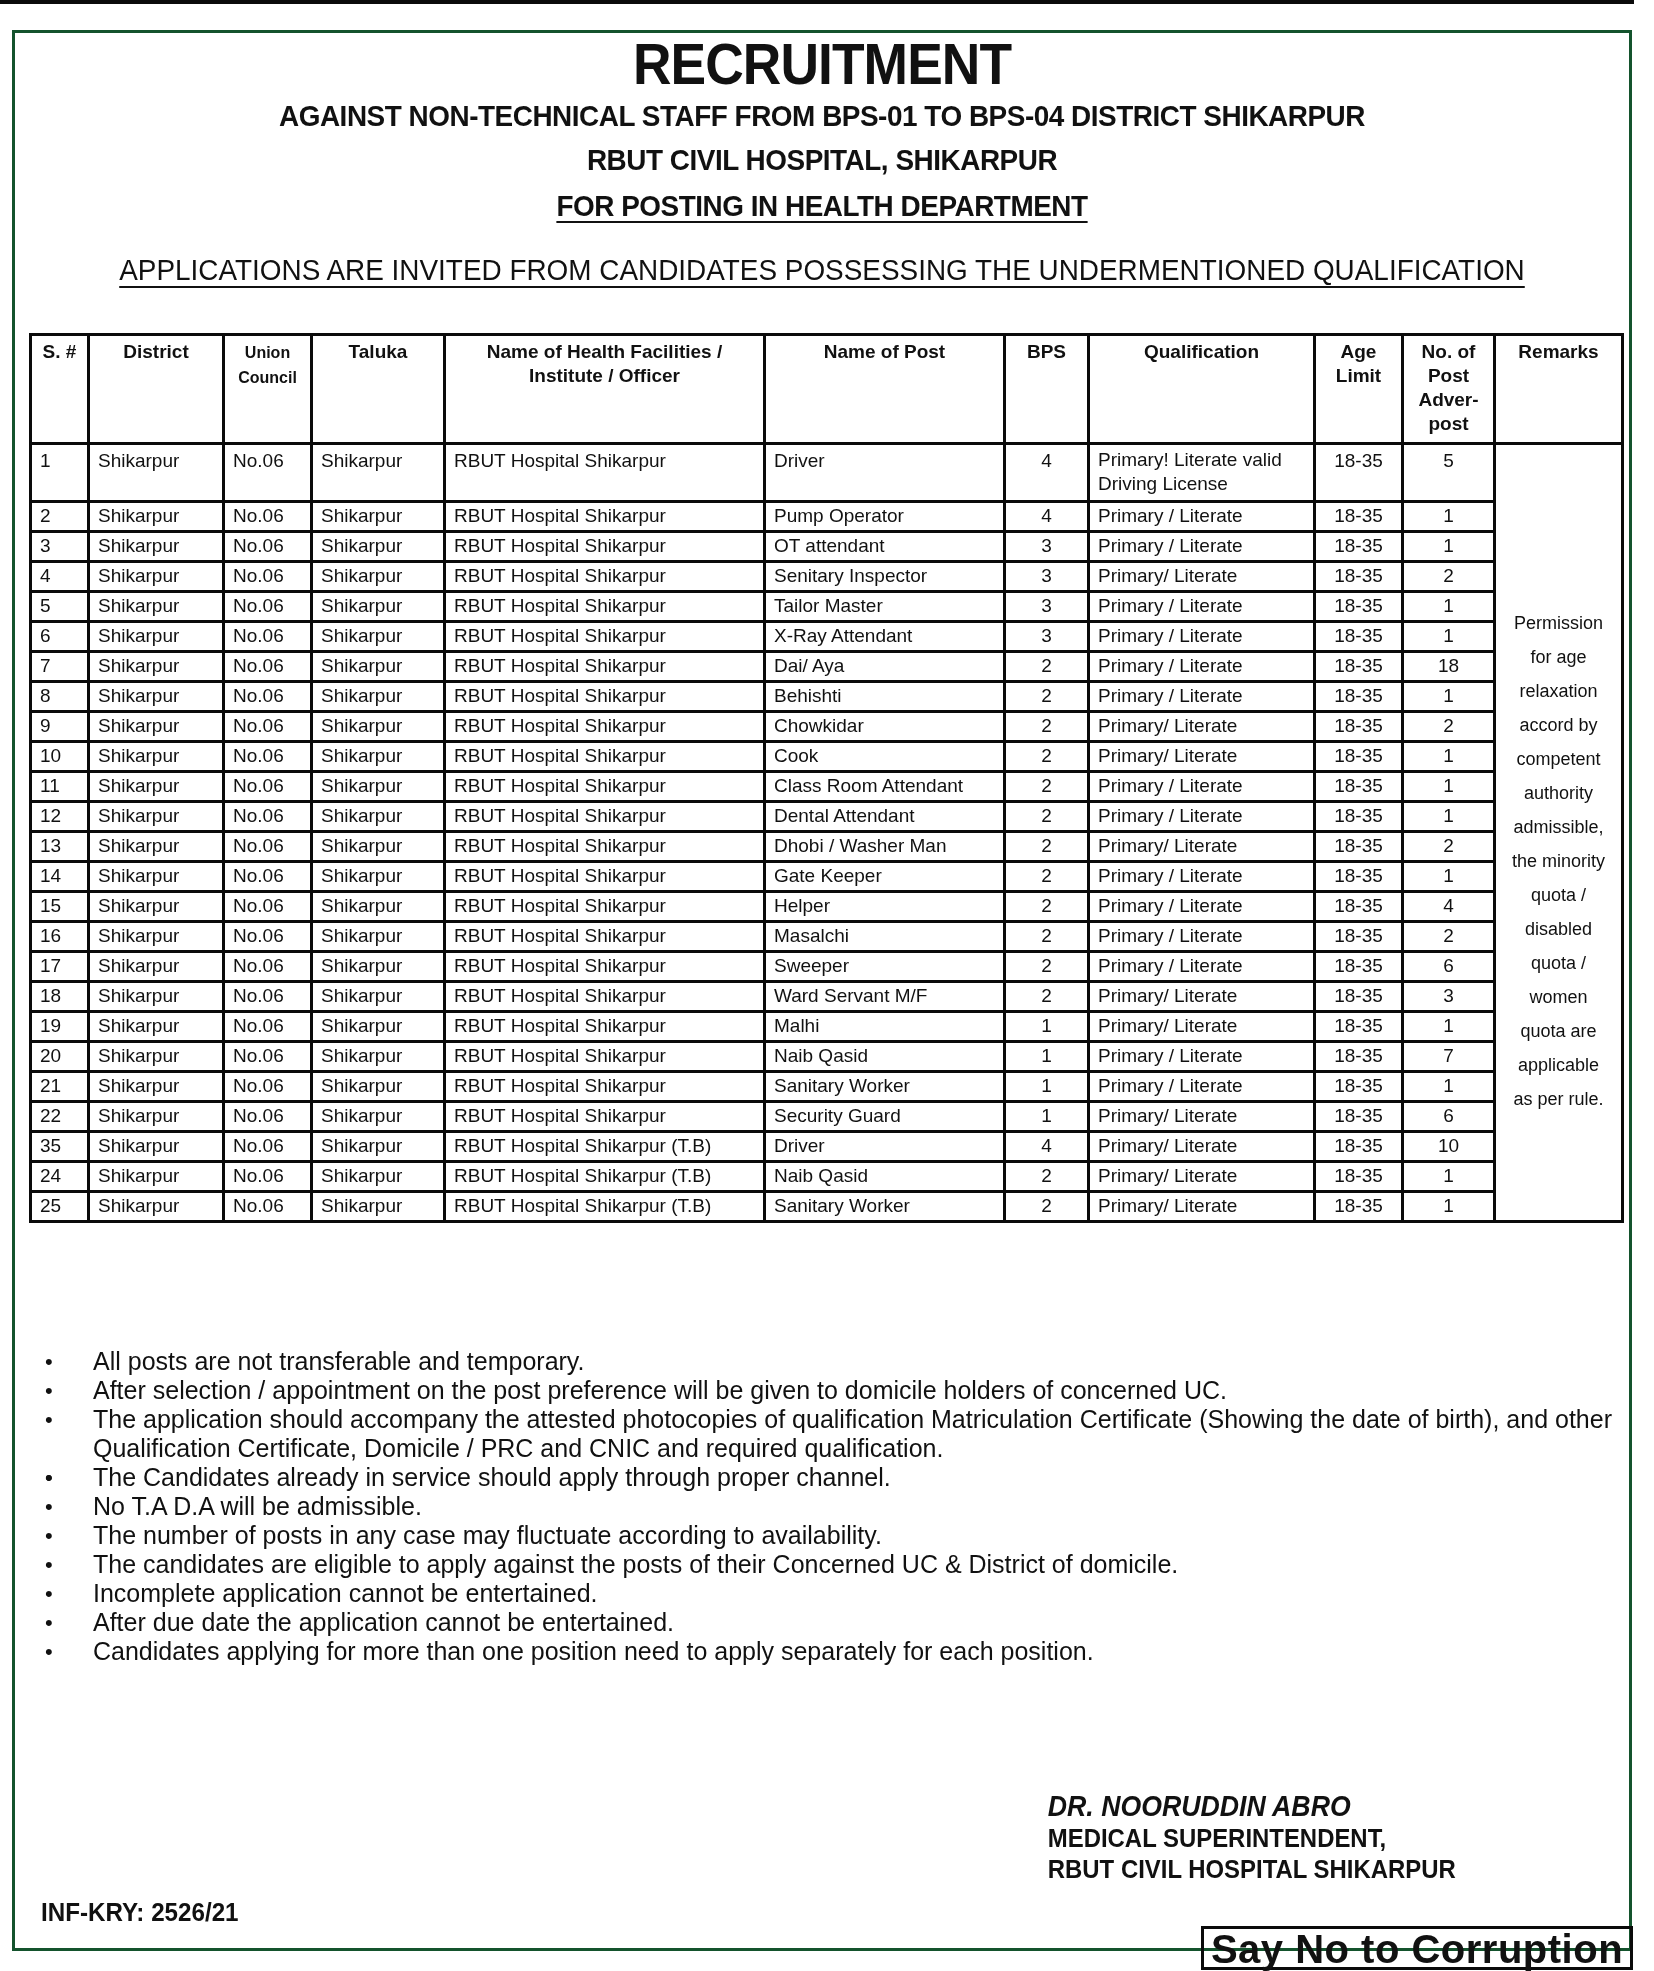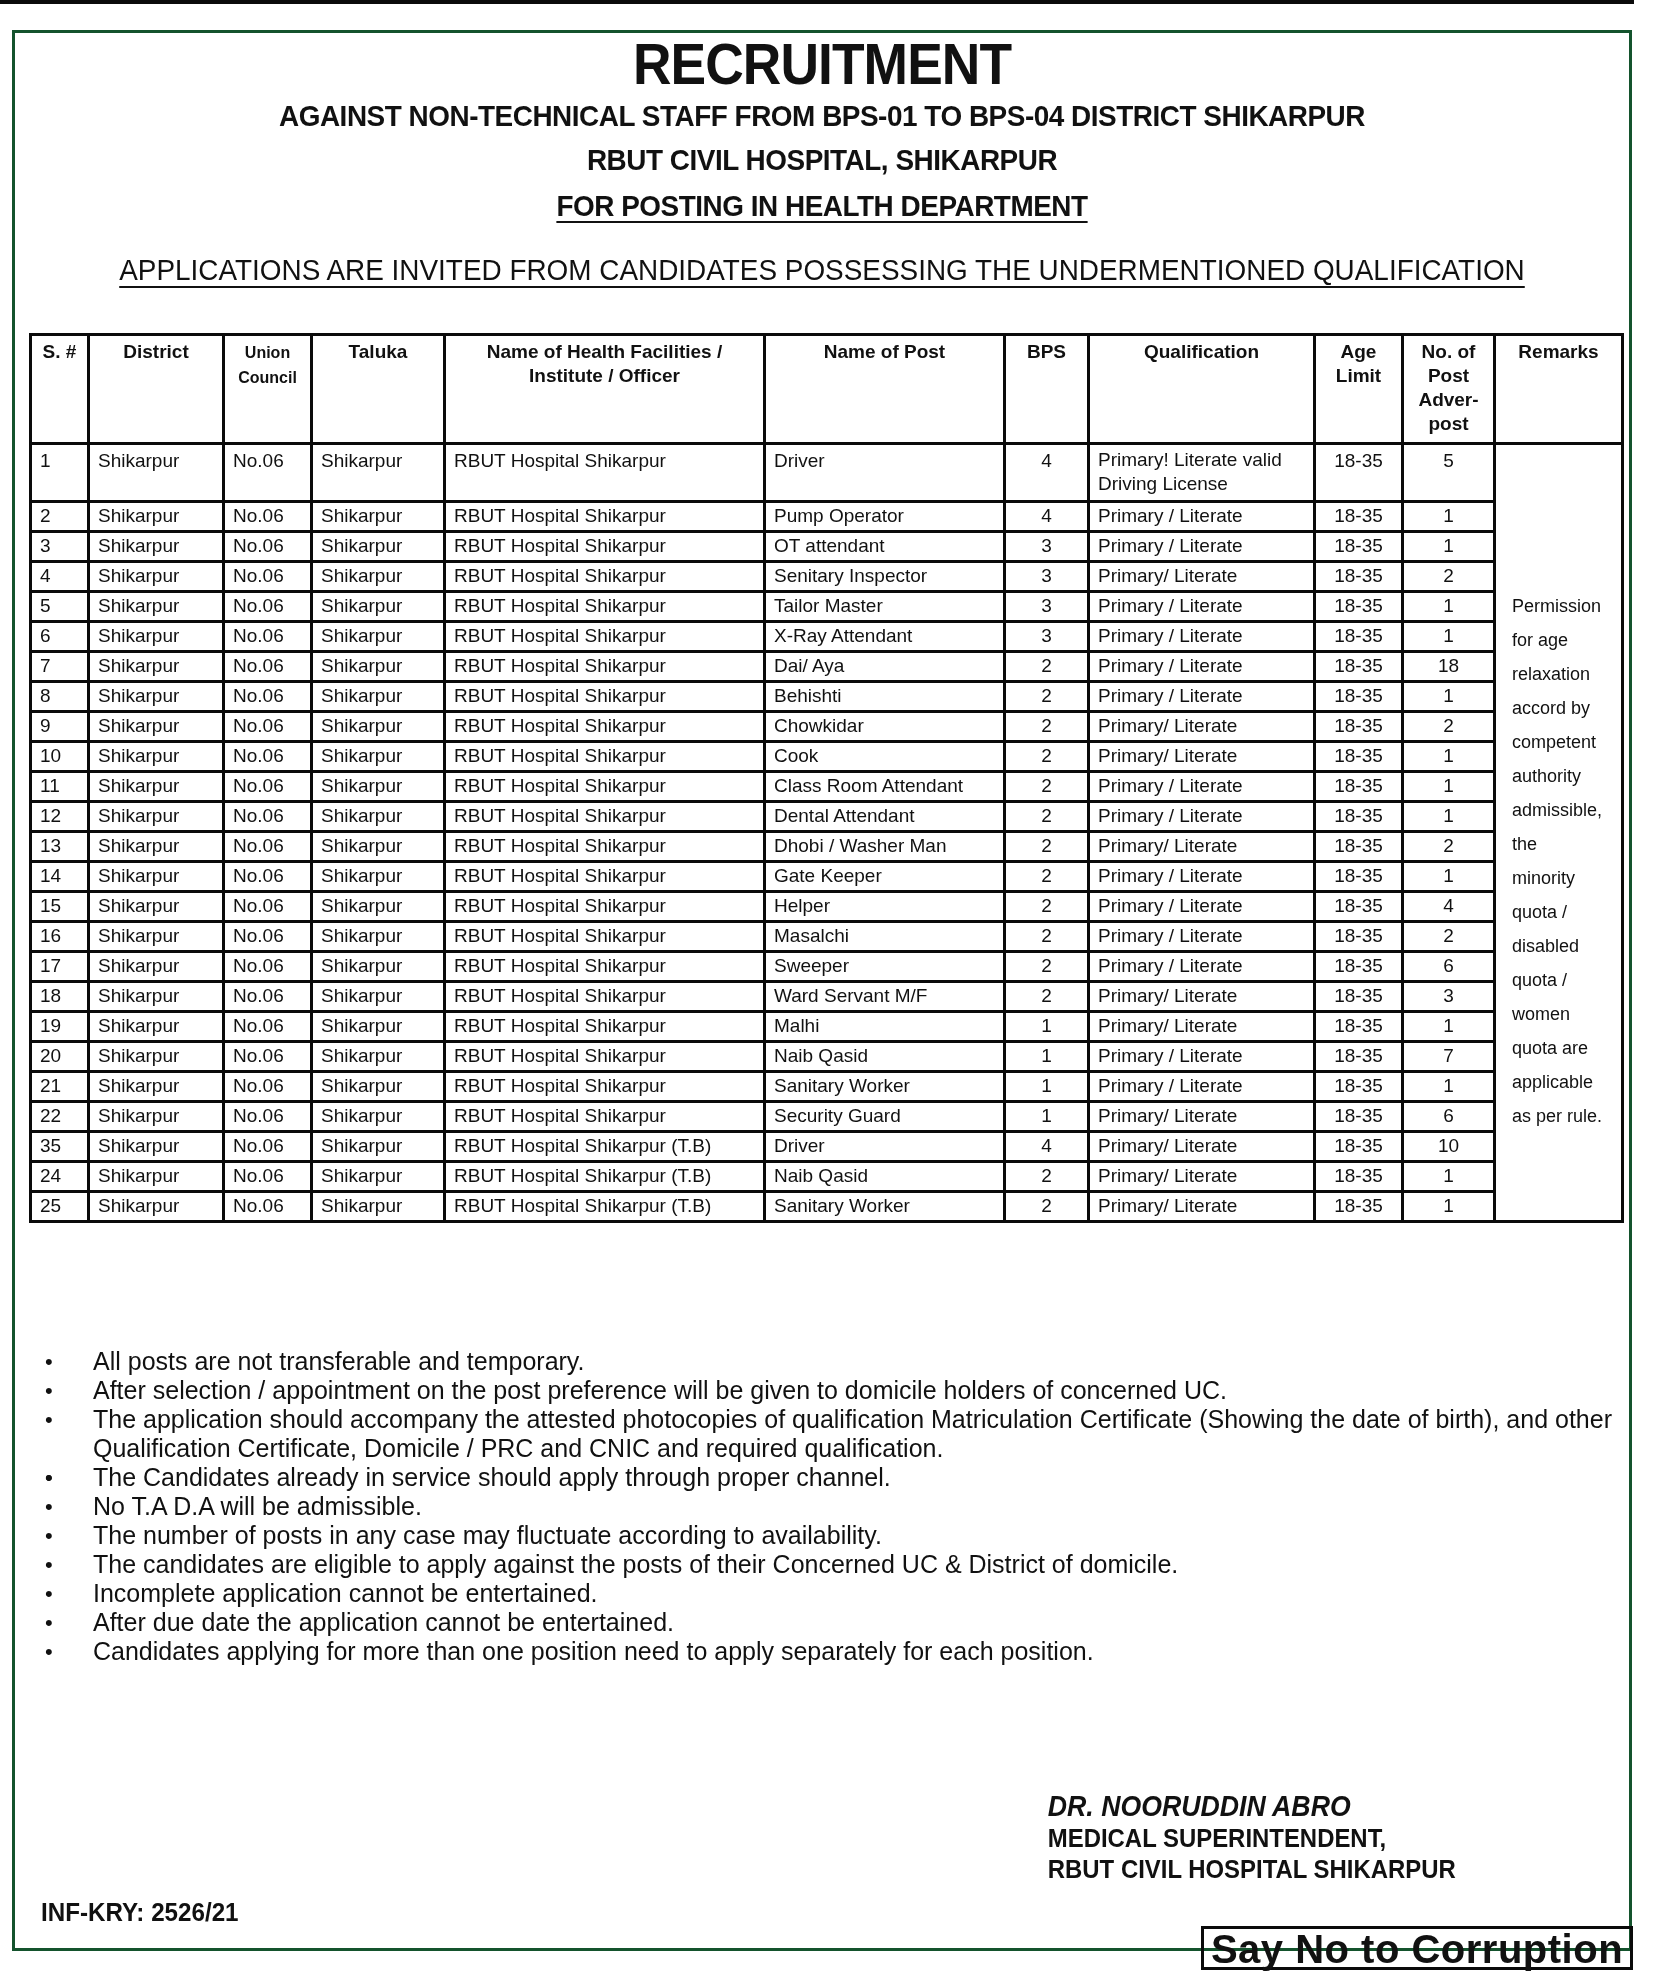--- a/index.html
+++ b/index.html
@@ -112,25 +112,26 @@
     table.posts tr.row-first td {
       height: 52px;
       padding-top: 3px;
     }
     table.posts tr.row-first td.qual {
       white-space: normal;
       line-height: 24px;
     }
     td.center { text-align: center; }
     td.remarks {
+      text-align: center;
       vertical-align: middle !important;
       white-space: normal !important;
       line-height: 34px !important;
       font-size: 18px;
-      padding: 0 16px !important;
+      padding: 0 10px !important;
     }
     .remarks-wrap {
       display: block;
       padding-top: 56px;
     }
 
     
     ul.notes {
       position: absolute;
       left: 20px;

